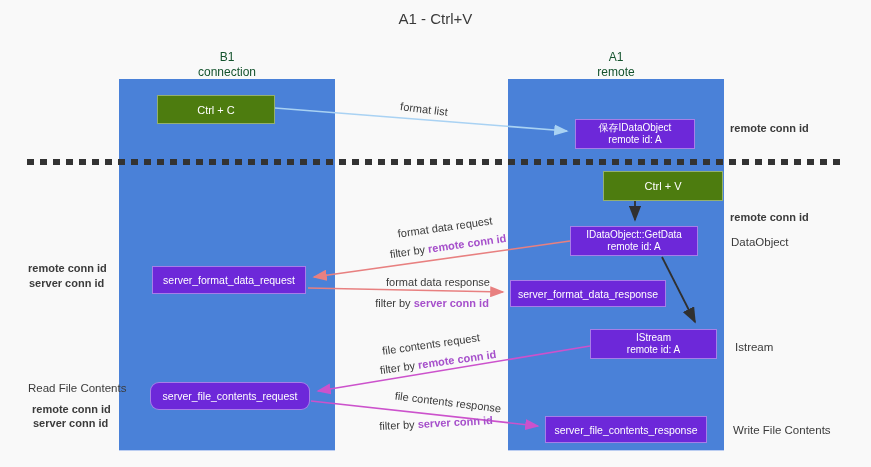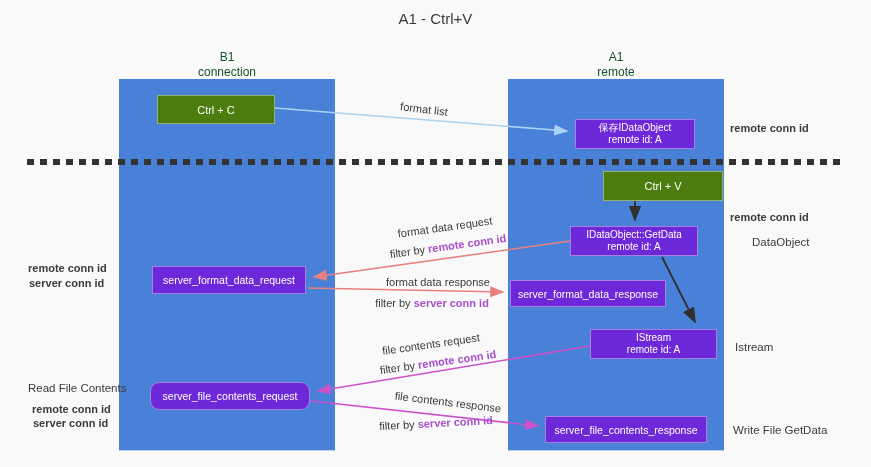--- a/index.html
+++ b/index.html
@@ -153,21 +153,21 @@
 </div>
 
 <div class="abs flow-label rot-p7" style="left:448px;top:402px;">file contents response</div>
 <div class="abs flow-label rot-m3" style="left:436px;top:423px;">
   <span>filter by</span>
   <span class="purple">server conn id</span>
 </div>
 
 <div class="abs side-label b purple" style="left:730px;top:122px;">remote conn id</div>
 <div class="abs side-label b purple" style="left:730px;top:211px;">remote conn id</div>
-<div class="abs side-label" style="left:731px;top:236px;margin-left:21px;">DataObject</div>
+<div class="abs side-label" style="left:731px;top:236px;">DataObject</div>
 <div class="abs side-label" style="left:735px;top:341px;">Istream</div>
-<div class="abs side-label" style="left:733px;top:424px;">Write File GetData</div>
+<div class="abs side-label" style="left:733px;top:424px;">Write File Contents</div>
 
 <div class="abs side-label b purple" style="left:28px;top:262px;">remote conn id</div>
 <div class="abs side-label b greenlbl" style="left:29px;top:277px;">server conn id</div>
 <div class="abs side-label" style="left:28px;top:382px;">Read File Contents</div>
 <div class="abs side-label b purple" style="left:32px;top:403px;">remote conn id</div>
 <div class="abs side-label b greenlbl" style="left:33px;top:417px;">server conn id</div>
 
 </body></html>

